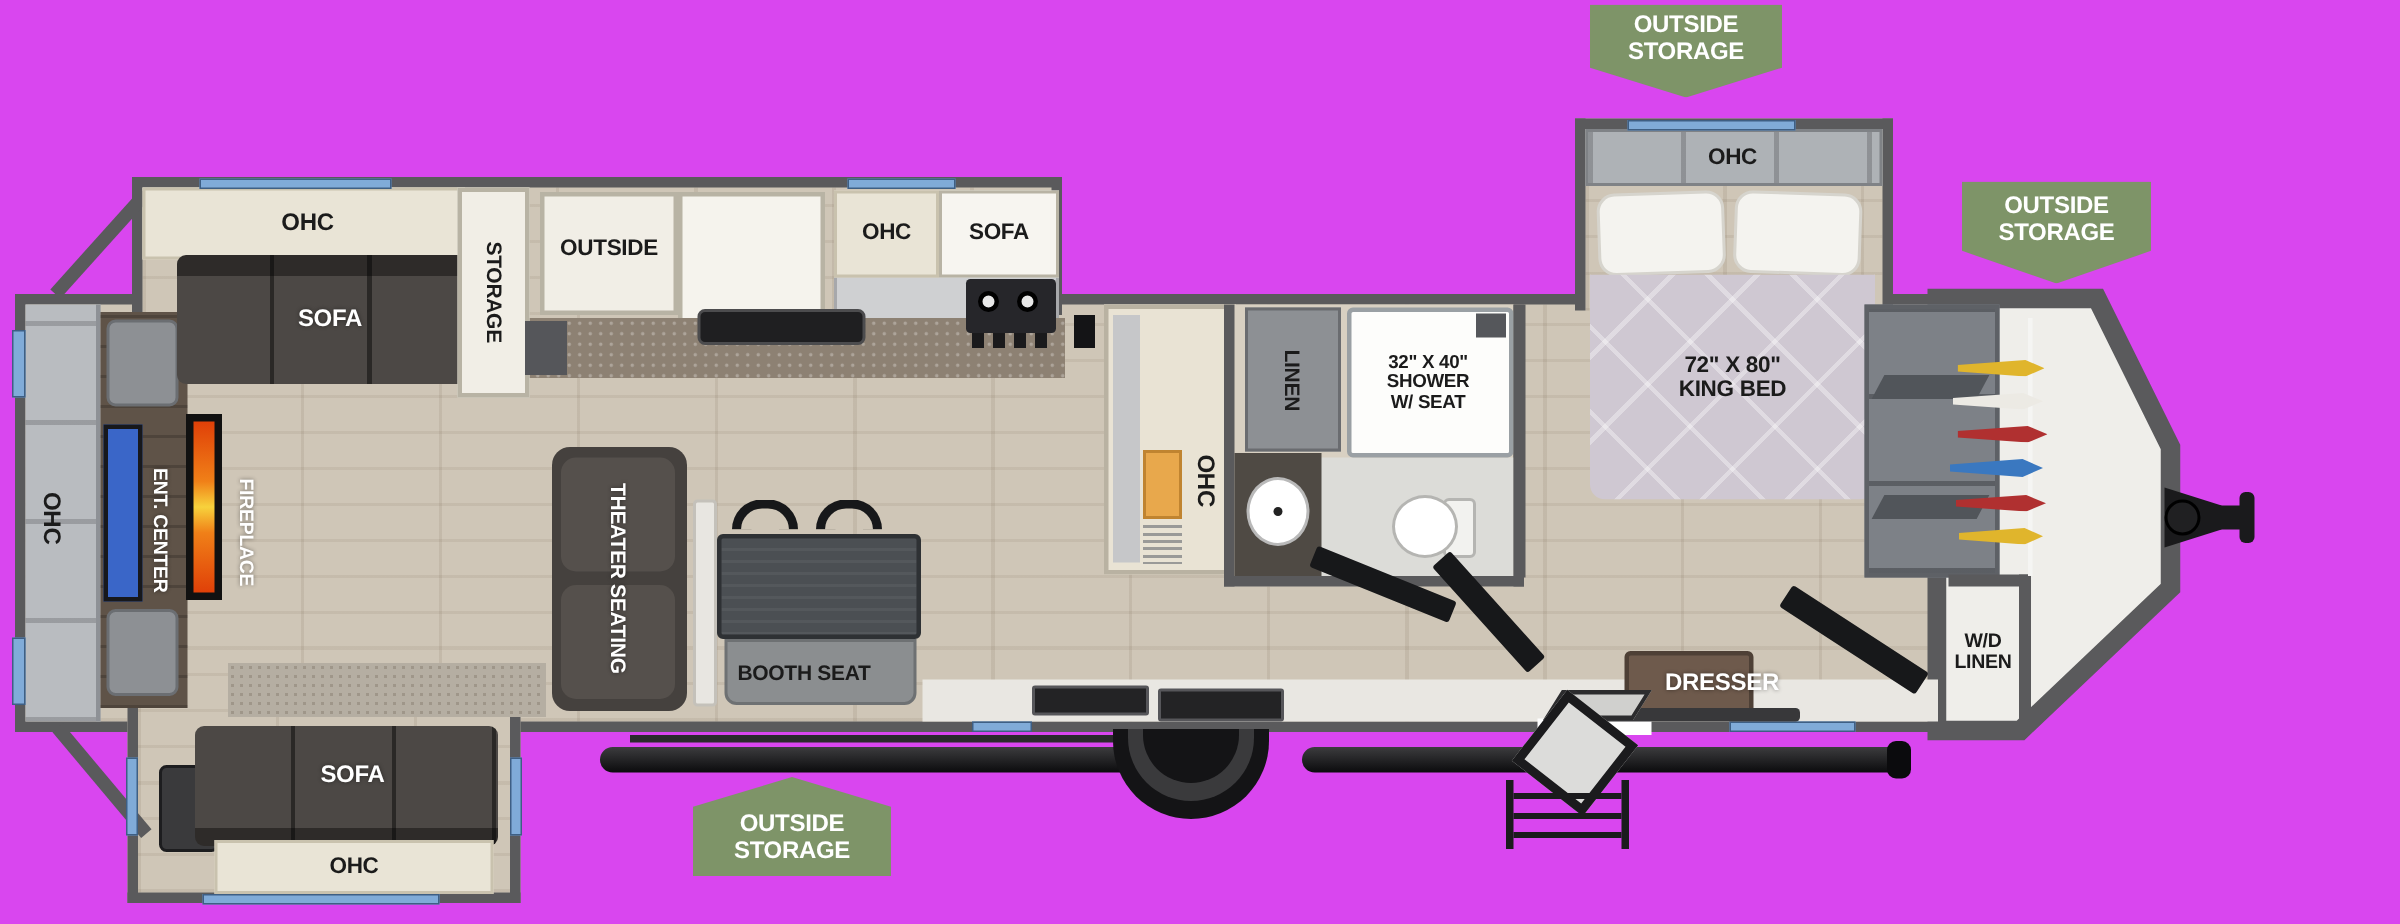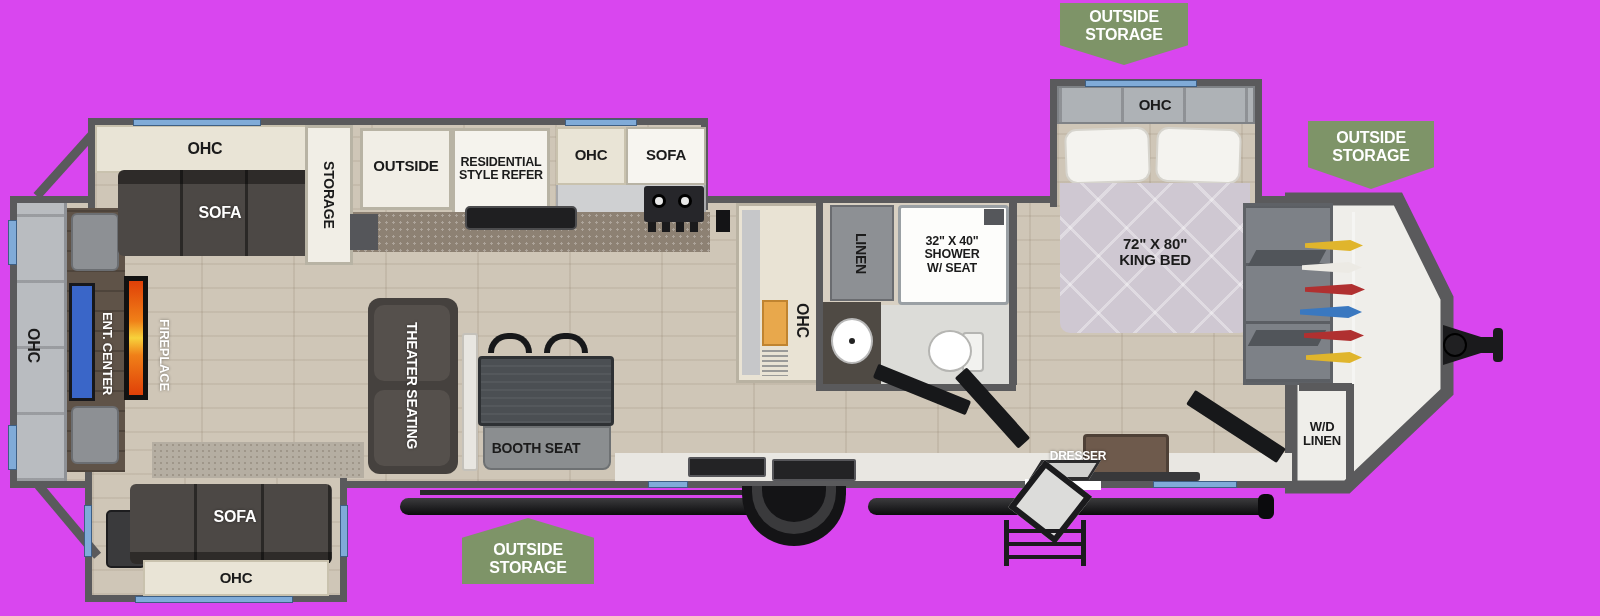--- a/index.html
+++ b/index.html
@@ -79,22 +79,20 @@
   <div class="abs dark-sofa" style="left:118px;top:170px;width:198px;height:86px;background:#4c4845;
               background-image:repeating-linear-gradient(90deg, transparent 0 62px, rgba(0,0,0,.45) 62px 65px),linear-gradient(180deg,#2e2b29 0 14px,transparent 14px);z-index:4;"></div>
   <div class="abs lbl w" style="left:150px;top:195px;width:140px;height:36px;font-size:16px;z-index:5;">SOFA</div>
   <div class="abs cab" style="left:305px;top:125px;width:48px;height:140px;z-index:4;"></div>
   <div class="abs lbl vt" style="left:315px;top:133px;width:28px;height:124px;font-size:14px;z-index:5;">STORAGE</div>
   <div class="abs blue" style="left:133px;top:119px;width:128px;height:7px;z-index:4;"></div>
 
   <div class="abs cab" style="left:360px;top:128px;width:92px;height:82px;z-index:3;"></div>
   <div class="abs lbl" style="left:364px;top:146px;width:84px;height:40px;font-size:15px;z-index:4;">OUTSIDE</div>
   <div class="abs cab" style="left:452px;top:128px;width:98px;height:94px;background:#f5f3ed;z-index:3;"></div>
-  <div class="abs lbl" style="left:454px;top:142px;width:94px;height:54px;font-size:12.5px;z-index:4;">RESIDENTIAL
-STYLE REFER</div>
 
   <div class="abs" style="left:556px;top:183px;width:150px;height:42px;background:#cfd0d2;border:2px solid #a7a8ab;z-index:3;"></div>
   <div class="abs cream" style="left:556px;top:127px;width:70px;height:58px;z-index:4;"></div>
   <div class="abs lbl" style="left:558px;top:134px;width:66px;height:42px;font-size:15px;z-index:5;">OHC</div>
   <div class="abs" style="left:626px;top:127px;width:80px;height:58px;background:#f7f5f0;border:2px solid #b8b3a4;z-index:4;"></div>
   <div class="abs lbl" style="left:628px;top:134px;width:76px;height:42px;font-size:15px;z-index:5;">SOFA</div>
 
   <div class="abs" style="left:644px;top:186px;width:60px;height:36px;background:#26262a;border-radius:3px;z-index:5;"></div>
   <div class="abs" style="left:652px;top:194px;width:14px;height:14px;background:#e8e8e8;border-radius:50%;border:3px solid #000;z-index:6;"></div>
   <div class="abs" style="left:678px;top:194px;width:14px;height:14px;background:#e8e8e8;border-radius:50%;border:3px solid #000;z-index:6;"></div>
@@ -186,21 +184,21 @@
   <div class="abs lbl" style="left:1100px;top:89px;width:110px;height:32px;font-size:15px;z-index:4;">OHC</div>
   <div class="abs blue" style="left:1085px;top:80px;width:112px;height:7px;z-index:4;"></div>
   <div class="abs" style="left:1065px;top:128px;width:85px;height:55px;background:#f4f3ef;border:2px solid #d6d4cd;border-radius:12px;transform:rotate(-2deg);z-index:3;"></div>
   <div class="abs" style="left:1156px;top:128px;width:85px;height:55px;background:#f4f3ef;border:2px solid #d6d4cd;border-radius:12px;transform:rotate(2deg);z-index:3;"></div>
   <div class="abs" style="left:1060px;top:183px;width:190px;height:150px;background:#cfc8d2;border-radius:0 0 10px 10px;
               background-image:repeating-linear-gradient(45deg,rgba(255,255,255,.35) 0 3px,transparent 3px 40px),repeating-linear-gradient(-45deg,rgba(255,255,255,.35) 0 3px,transparent 3px 40px);z-index:3;"></div>
   <div class="abs lbl" style="left:1080px;top:226px;width:150px;height:52px;font-size:15px;z-index:4;">72" X 80"
 KING BED</div>
 
   <div class="abs" style="left:1083px;top:434px;width:86px;height:44px;background:#6e5a4c;border:3px solid #4e4036;border-radius:4px;z-index:5;"></div>
-  <div class="abs lbl w" style="left:1037px;top:440px;width:82px;height:32px;font-size:12px;z-index:6;">DRESSER</div>
+  <div class="abs lbl w" style="left:1107px;top:440px;width:82px;height:32px;font-size:16px;z-index:6;">DRESSER</div>
   <div class="abs" style="left:1055px;top:472px;width:145px;height:9px;background:#38383a;border-radius:3px;z-index:5;"></div>
 
   <div class="abs" style="left:1243px;top:203px;width:90px;height:182px;background:#7d8187;border:3px solid #5e6166;
               background-image:repeating-linear-gradient(0deg, rgba(40,42,46,.4) 0 3px, transparent 3px 58px);z-index:4;"></div>
   <div class="abs" style="left:1252px;top:250px;width:70px;height:16px;background:#51555a;transform:skewX(-28deg);z-index:5;"></div>
   <div class="abs" style="left:1252px;top:330px;width:70px;height:16px;background:#51555a;transform:skewX(-28deg);z-index:5;"></div>
   <div class="abs" style="left:1352px;top:212px;width:3px;height:172px;background:#f5f5f3;z-index:5;"></div>
   <div class="abs" style="left:1305px;top:240px;width:58px;height:11px;background:#e0b52c;clip-path:polygon(0 30%,78% 0,100% 50%,78% 100%,0 70%);z-index:6;"></div>
   <div class="abs" style="left:1302px;top:262px;width:60px;height:11px;background:#eceae4;clip-path:polygon(0 30%,78% 0,100% 50%,78% 100%,0 70%);z-index:6;"></div>
   <div class="abs" style="left:1305px;top:284px;width:60px;height:11px;background:#b03030;clip-path:polygon(0 30%,78% 0,100% 50%,78% 100%,0 70%);z-index:6;"></div>

